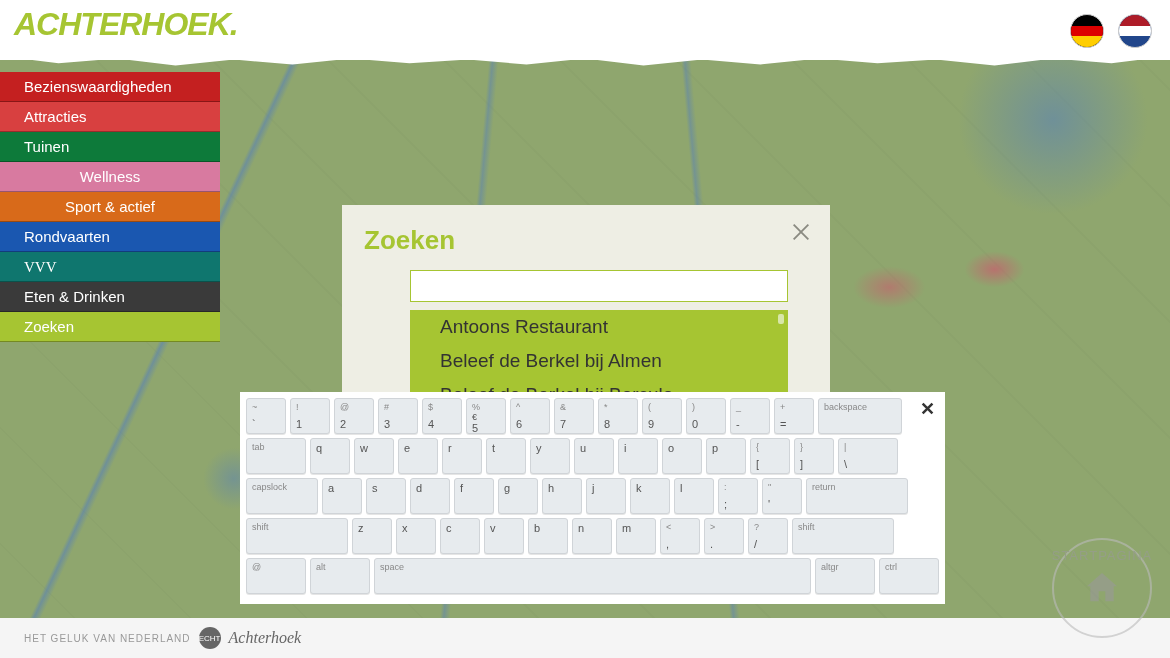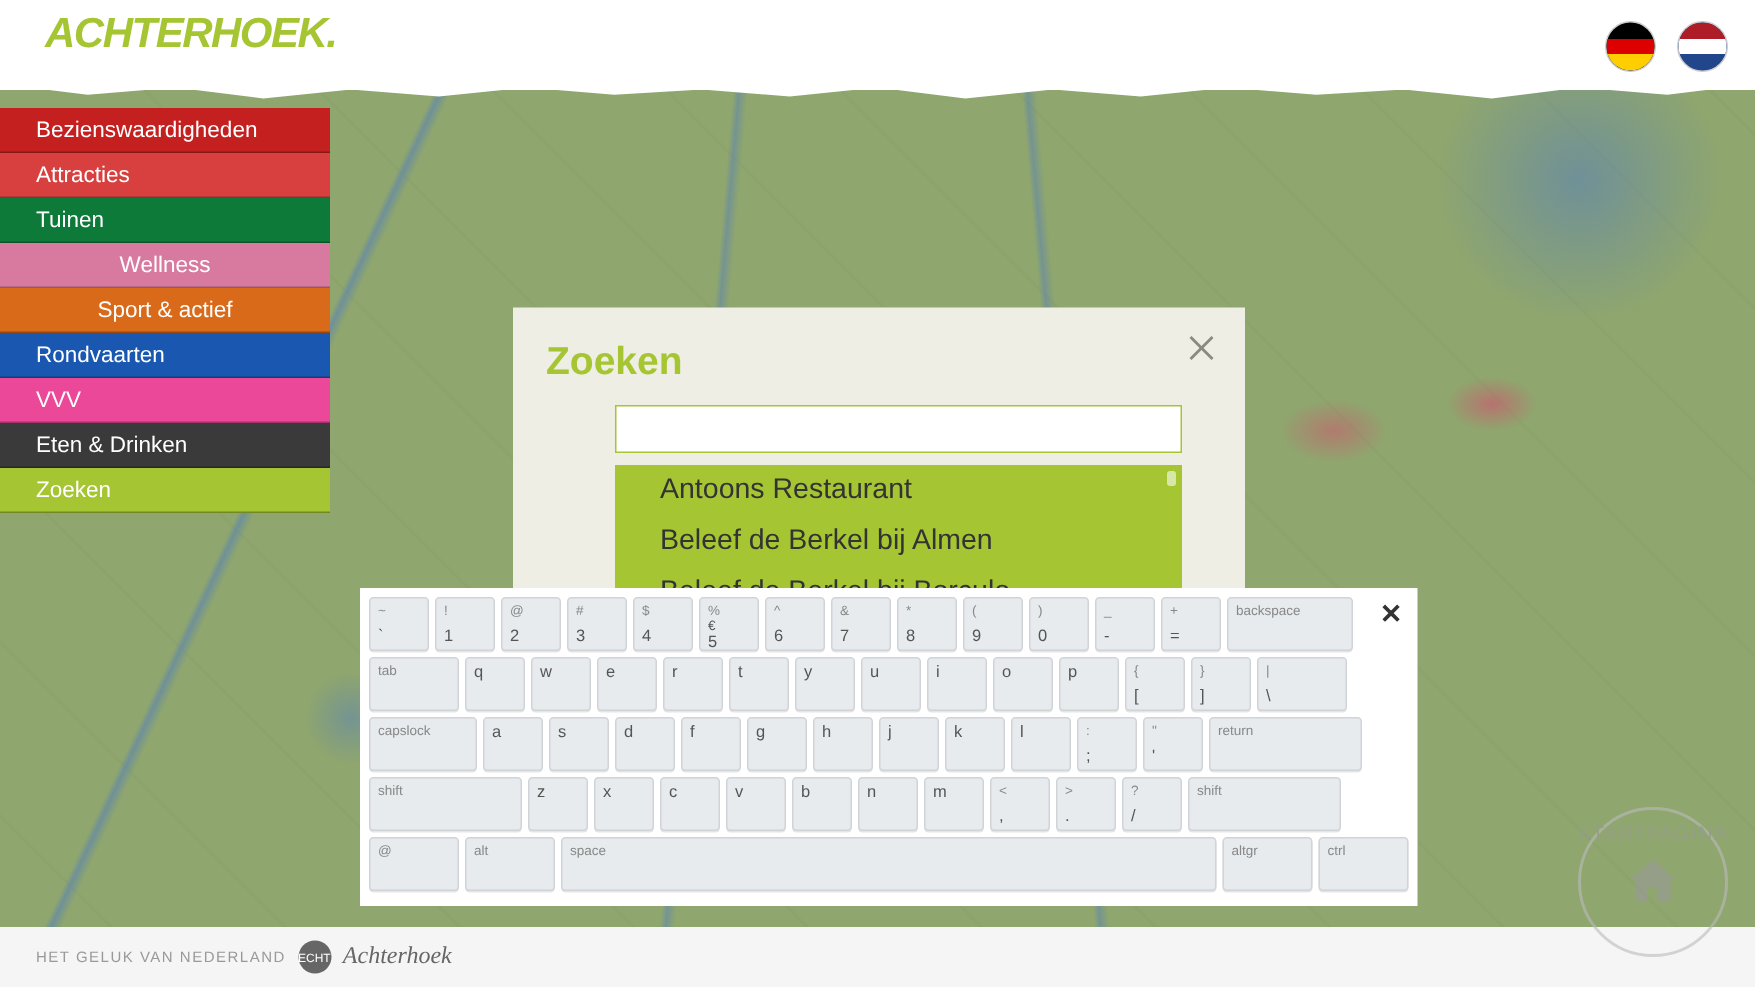--- a/index.html
+++ b/index.html
@@ -2,21 +2,21 @@
 <html><head>
 <meta charset="utf-8">
 <style>
 * { margin: 0; padding: 0; box-sizing: border-box; }
 body { width: 1170px; height: 658px; font-family: Arial, sans-serif; position: relative; overflow: hidden; background: #8fa66e; }
 
 
 .header { position: absolute; top: 0; left: 0; right: 0; height: 60px; background: #fff; z-index: 10; }
 .header::after { content: ""; position: absolute; bottom: -8px; left: 0; right: 0; height: 12px; background: #fff;
   clip-path: polygon(0 0, 5% 60%, 10% 20%, 15% 80%, 20% 30%, 25% 70%, 30% 20%, 35% 60%, 40% 30%, 45% 70%, 50% 20%, 55% 80%, 60% 30%, 65% 70%, 70% 20%, 75% 60%, 80% 30%, 85% 80%, 90% 20%, 95% 60%, 100% 0); }
-.logo { position: absolute; left: 14px; top: 6px; font-family: cursive, Arial; font-size: 28px; font-weight: bold; color: #a6c532; font-style: italic; letter-spacing: -1px; margin-left: 16px; }
+.logo { position: absolute; left: 14px; top: 6px; font-family: cursive, Arial; font-size: 32px; font-weight: bold; color: #a6c532; font-style: italic; letter-spacing: -1px; }
 .lang-flags { position: absolute; right: 18px; top: 14px; display: flex; gap: 14px; }
 .flag { width: 34px; height: 34px; border-radius: 50%; border: 1px solid #ccc; overflow: hidden; position: relative; cursor: pointer; }
 .flag-de { background: #000; }
 .flag-de::before { content: ""; position: absolute; top: 33%; left: 0; right: 0; height: 34%; background: #dd0000; }
 .flag-de::after { content: ""; position: absolute; bottom: 0; left: 0; right: 0; height: 33%; background: #ffce00; }
 .flag-nl { background: #21468b; }
 .flag-nl::before { content: ""; position: absolute; top: 0; left: 0; right: 0; height: 33%; background: #ae1c28; }
 .flag-nl::after { content: ""; position: absolute; top: 33%; left: 0; right: 0; height: 34%; background: #fff; }
 
 
@@ -86,21 +86,21 @@
   </div>
 </div>
 
 <div class="sidebar">
     <div class="sidebar-item" style="background: rgb(196, 32, 32);">Bezienswaardigheden</div>
     <div class="sidebar-item" style="background: rgb(216, 64, 64);">Attracties</div>
     <div class="sidebar-item" style="background: rgb(13, 122, 58);">Tuinen</div>
     <div class="sidebar-item" style="background: rgb(216, 122, 160); text-align: center;">Wellness</div>
     <div class="sidebar-item right" style="background: rgb(216, 106, 26);">Sport &amp; actief</div>
     <div class="sidebar-item" style="background: rgb(26, 87, 176);">Rondvaarten</div>
-    <div class="sidebar-item" style="background: #ec4899;">VVV</div>
+    <div class="sidebar-item" style="background: #0f766e; font-family: Liberation Serif, serif;">VVV</div>
     <div class="sidebar-item" style="background: rgb(58, 58, 58);">Eten &amp; Drinken</div>
     <div class="sidebar-item" style="background: rgb(166, 197, 50);">Zoeken</div>
   </div>
 
 <div class="search-modal">
   <div class="close-x">
     <svg viewBox="0 0 24 24">
         <line x1="4" y1="4" x2="20" y2="20"></line>
         <line x1="20" y1="4" x2="4" y2="20"></line>
       </svg>

